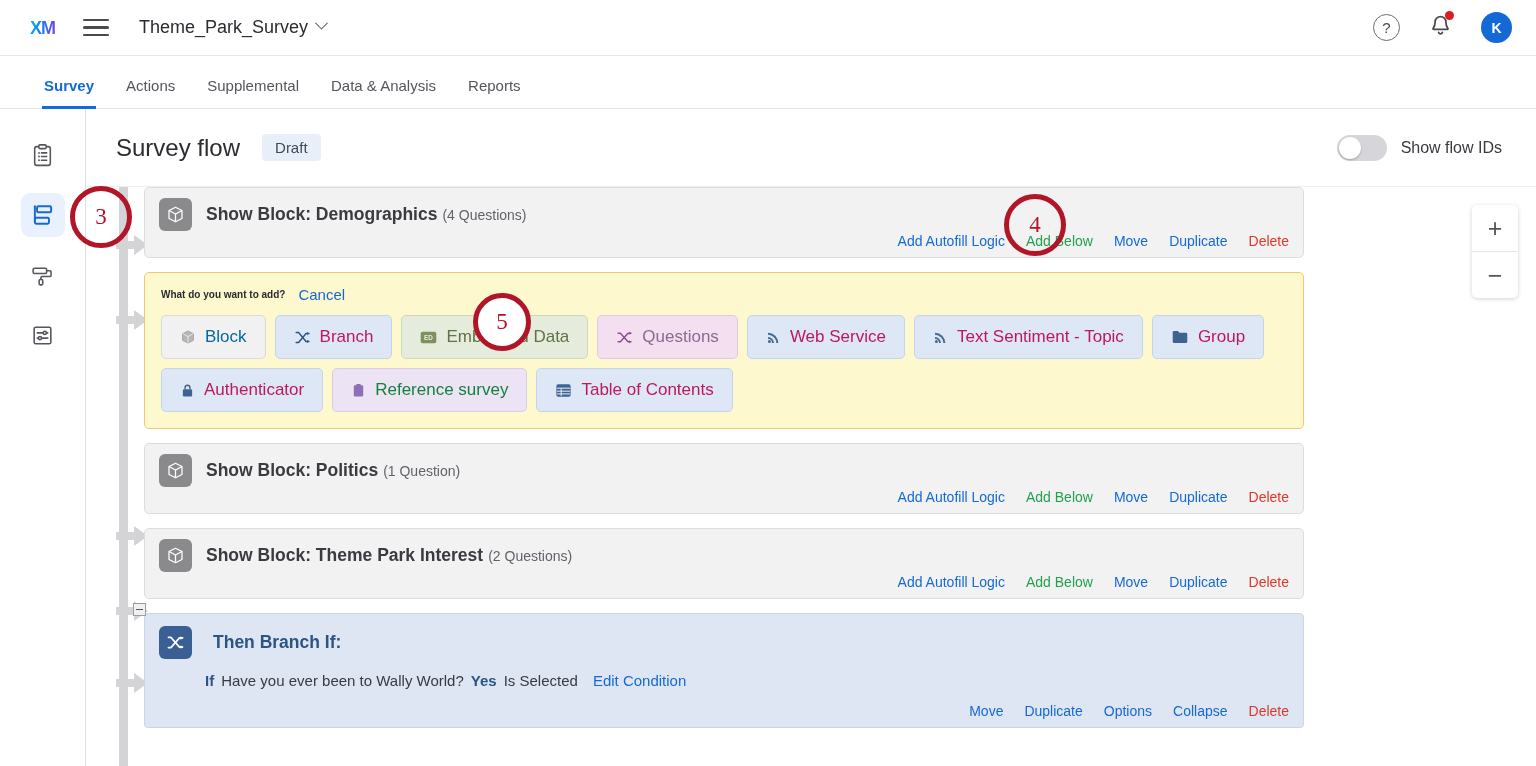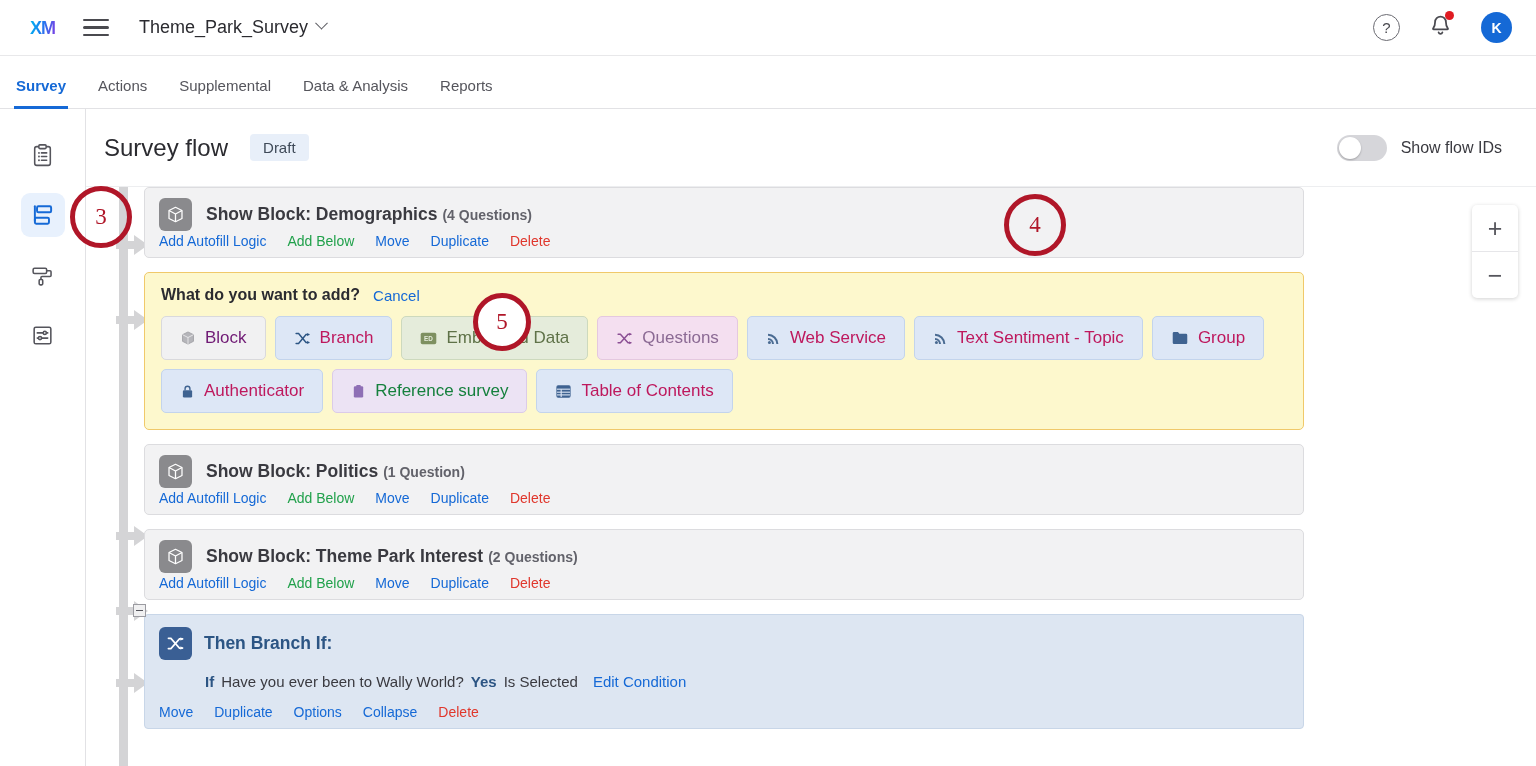--- a/index.html
+++ b/index.html
@@ -43,21 +43,21 @@
   .bell-dot { position:absolute; right:-1px; top:-2px; width:9px; height:9px; border-radius:50%; background:#e01b22; }
   .avatar {
     width:31px; height:31px; border-radius:50%; background:#1569d6; color:#fff;
     display:flex; align-items:center; justify-content:center; font-size:14px; font-weight:600;
     cursor:pointer;
   }
 
   
   .navtabs {
     position:absolute; left:0; top:56px; width:1536px; height:53px;
-    border-bottom:1px solid #e2e2e5; display:flex; align-items:flex-end; 
+    border-bottom:1px solid #e2e2e5; display:flex; align-items:flex-end; padding-left:28px;
     background:#fff;
   }
   .navtab {
     font-size:15px; color:#55555c; padding:0 16px 14px 16px; cursor:pointer;
     position:relative; white-space:nowrap;
   }
   .navtab.active { color:#1569d6; font-weight:bold; }
   .navtab.active::after {
     content:""; position:absolute; left:14px; right:14px; bottom:-1px; height:3px; background:#1569d6;
   }
@@ -72,21 +72,21 @@
     width:44px; height:44px; border-radius:9px; display:flex; align-items:center; justify-content:center;
     cursor:pointer;
   }
   .rail-btn.active { background:#e8f1fd; }
 
   
   .page-head {
     position:absolute; left:86px; top:109px; width:1450px; height:77px; background:#fff;
     display:flex; align-items:center;
   }
-  .page-title { margin-left:18px; font-size:24px; color:#2b2b30; }
+  .page-title { margin-left:30px; font-size:24px; color:#2b2b30; }
   .draft-badge {
     margin-left:22px; background:#e8eff9; color:#3f4a58; font-size:15px;
     padding:5px 13px; border-radius:4px;
   }
   .flowid-toggle { margin-left:auto; display:flex; align-items:center; gap:14px; margin-right:34px; }
   .toggle {
     width:50px; height:26px; border-radius:13px; background:#d6d6da; position:relative; cursor:pointer;
   }
   .toggle .knob {
     position:absolute; left:2px; top:2px; width:22px; height:22px; border-radius:50%;
@@ -115,55 +115,55 @@
   .flowrow {
     background:#f2f2f3; border:1px solid #dcdcdf; border-radius:5px;
     padding:10px 14px 8px 14px; margin-bottom:14px; position:relative;
   }
   .flowrow-main { display:flex; align-items:center; gap:14px; }
   .blk-icon {
     width:33px; height:33px; border-radius:6px; background:#8a8a8d;
     display:flex; align-items:center; justify-content:center; flex:none;
   }
   .blk-title { font-size:17.5px; font-weight:bold; color:#3a3a40; }
-  .blk-count { font-size:14px; color:#62626a; font-weight:bold; margin-left:5px; }
-  .rowlinks { display:flex; gap:21px; margin-top:2px; font-size:14px; }
+  .blk-count { font-size:14px; color:#62626a; font-weight:normal; margin-left:5px; }
+  .rowlinks { display:flex; justify-content:flex-end; gap:21px; margin-top:2px; font-size:14px; }
   .lnk { cursor:pointer; }
   .lnk-blue { color:#1569d6; }
   .lnk-green { color:#21a14b; }
   .lnk-red { color:#e0372c; }
 
   
   .addpanel {
     background:#fdf8cd; border:1px solid #f0c96a; border-radius:5px;
     padding:13px 16px 16px 16px; margin-bottom:14px; position:relative;
   }
   .addpanel-head { display:flex; align-items:center; gap:13px; margin-bottom:12px; }
-  .addpanel-q { font-size:16px; font-weight:bold; color:#2b2b30; }
+  .addpanel-q { font-size:10px; font-weight:bold; color:#2b2b30; }
   .addpanel-cancel { font-size:15px; color:#1569d6; cursor:pointer; }
   .chiprow { display:flex; flex-wrap:wrap; gap:9px; }
   .chip {
     display:inline-flex; align-items:center; gap:9px;
     height:44px; padding:0 18px; border-radius:5px; font-size:17px;
     border:1px solid transparent; cursor:pointer; white-space:nowrap;
   }
   .chip .ci { display:inline-flex; align-items:center; }
-  .chip-grey   { background:#f1f1f2; border-color:#d9d9dc; color:#701a75; }
+  .chip-grey   { background:#f1f1f2; border-color:#d9d9dc; color:#0369a1; }
   .chip-blue   { background:#dde7f6; border-color:#c3d4ec; color:#be185d; }
   .chip-green  { background:#e5ecdb; border-color:#cdd9bd; color:#5f7248; }
   .chip-pink   { background:#f4dff0; border-color:#e4c8df; color:#8b6a94; }
   .chip-purple { background:#ece3f4; border-color:#dbcbe8; color:#15803d; }
   .chip-dkred  { background:#8f0f16; border-color:#8f0f16; color:#ffffff; font-weight:bold; }
 
   
   .branchrow {
     background:#dde6f2; border:1px solid #c8d6e8; border-radius:4px;
     padding:12px 14px 8px 14px; position:relative;
   }
-  .branch-head { display:flex; align-items:center; gap:12px; }
+  .branch-head { display:flex; align-items:center; gap:21px; }
   .branch-icon {
     width:33px; height:33px; border-radius:6px; background:#3a5f94;
     display:flex; align-items:center; justify-content:center; flex:none;
   }
   .branch-title { font-size:17.5px; font-weight:bold; color:#2c5584; }
   .branch-cond { margin:13px 0 0 46px; font-size:15px; color:#3a3a40; display:flex; align-items:baseline; gap:7px; }
   .cond-if { font-weight:bold; color:#2c5584; }
   .cond-yes { font-weight:bold; color:#2c5584; }
   .collapse-box {
     position:absolute; left:-12px; top:-11px; width:13px; height:13px;

